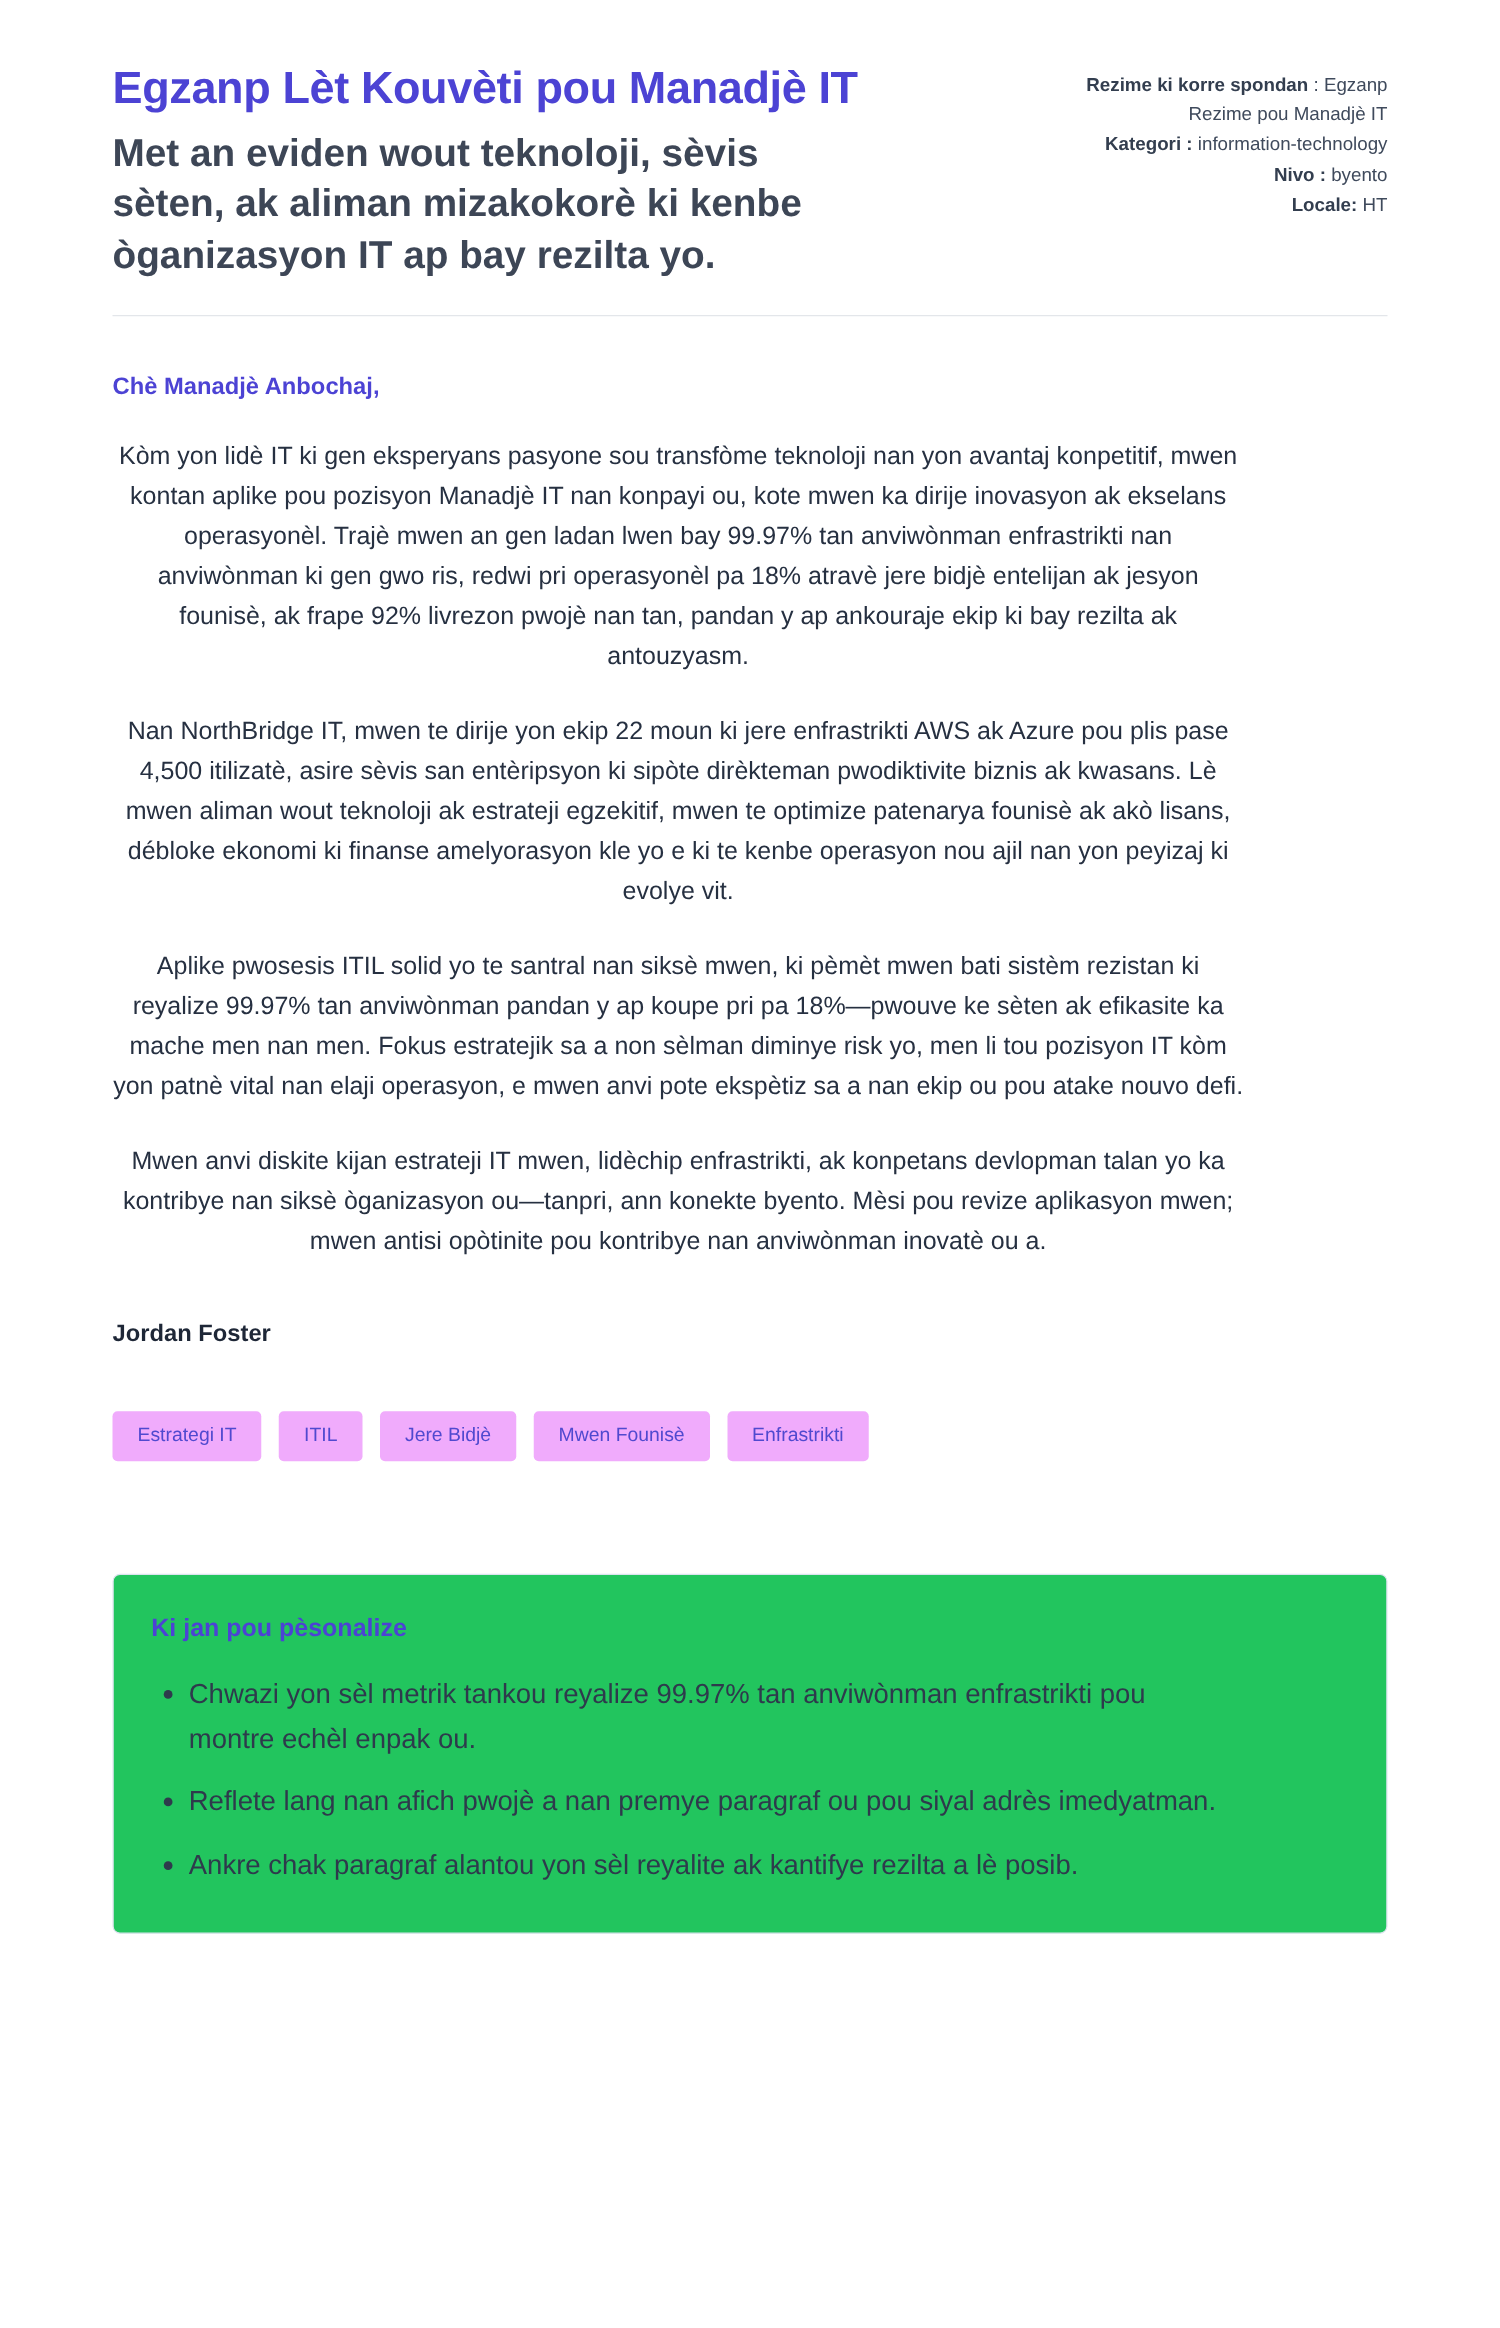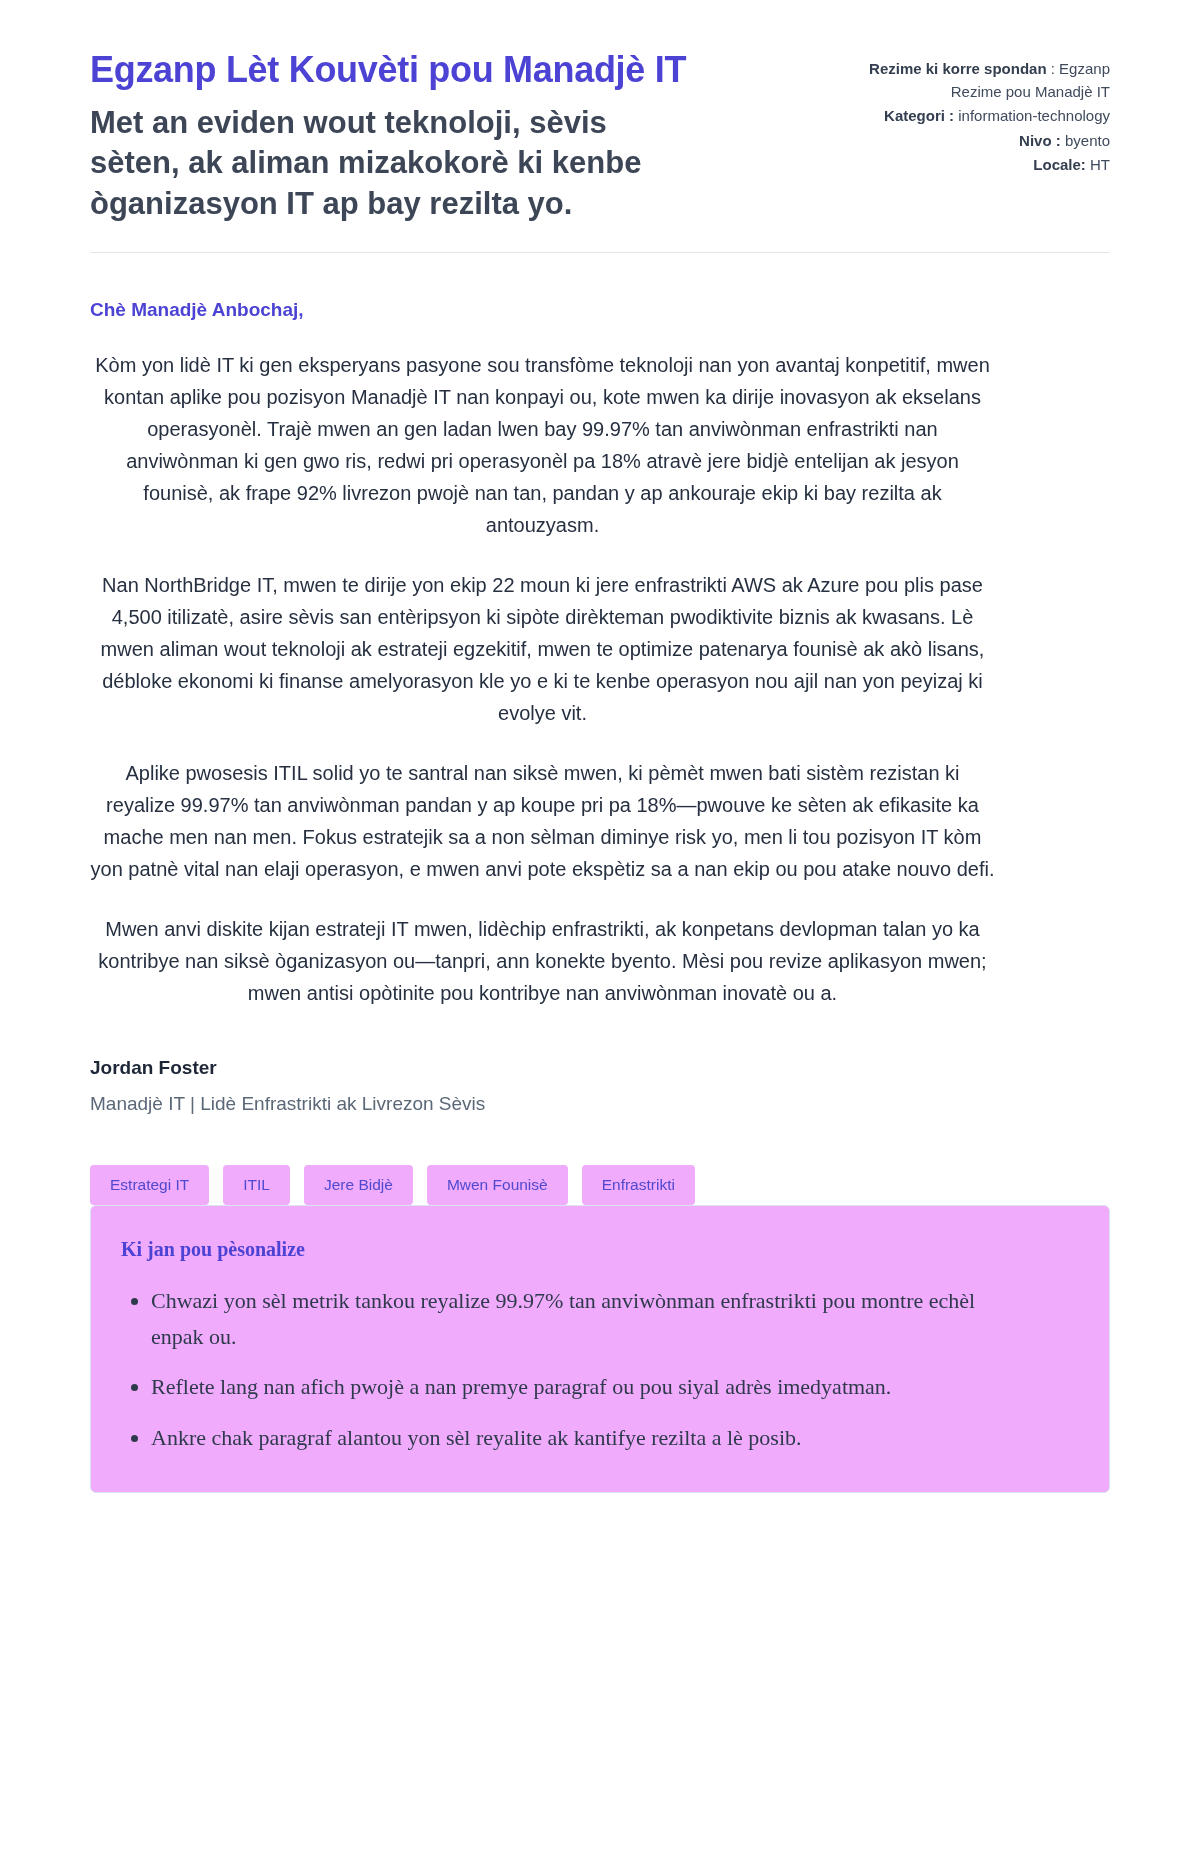--- a/index.html
+++ b/index.html
@@ -84,25 +84,25 @@
     color: #5049cf;
     font-size: 15.5px;
     padding: 11px 20px;
     border-radius: 4px;
     cursor: pointer;
     white-space: nowrap;
   }
 
   
   .tips {
-    background: #f0abfc;
+    margin-top: 90px;
+    background: #22c55e;
     border: 1px solid #dce3ee;
     border-radius: 6px;
     padding: 32px 30px 36px 30px;
-    font-family: Liberation Serif, serif;
   }
   .tips-heading {
     margin: 0 0 22px 0;
     font-size: 20px;
     font-weight: 700;
     color: #4c43d4;
   }
   .tips-list { margin: 0; padding-left: 30px; }
   .tips-list li {
     max-width: 830px;
@@ -134,21 +134,20 @@
   <hr class="divider">
 
   <div class="greeting">Chè Manadjè Anbochaj,</div>
 
   <p class="para">Kòm yon lidè IT ki gen eksperyans pasyone sou transfòme teknoloji nan yon avantaj konpetitif, mwen kontan aplike pou pozisyon Manadjè IT nan konpayi ou, kote mwen ka dirije inovasyon ak ekselans operasyonèl. Trajè mwen an gen ladan lwen bay 99.97% tan anviwònman enfrastrikti nan anviwònman ki gen gwo ris, redwi pri operasyonèl pa 18% atravè jere bidjè entelijan ak jesyon founisè, ak frape 92% livrezon pwojè nan tan, pandan y ap ankouraje ekip ki bay rezilta ak antouzyasm.</p>
   <p class="para">Nan NorthBridge IT, mwen te dirije yon ekip 22 moun ki jere enfrastrikti AWS ak Azure pou plis pase 4,500 itilizatè, asire sèvis san entèripsyon ki sipòte dirèkteman pwodiktivite biznis ak kwasans. Lè mwen aliman wout teknoloji ak estrateji egzekitif, mwen te optimize patenarya founisè ak akò lisans, débloke ekonomi ki finanse amelyorasyon kle yo e ki te kenbe operasyon nou ajil nan yon peyizaj ki evolye vit.</p>
   <p class="para">Aplike pwosesis ITIL solid yo te santral nan siksè mwen, ki pèmèt mwen bati sistèm rezistan ki reyalize 99.97% tan anviwònman pandan y ap koupe pri pa 18%—pwouve ke sèten ak efikasite ka mache men nan men. Fokus estratejik sa a non sèlman diminye risk yo, men li tou pozisyon IT kòm yon patnè vital nan elaji operasyon, e mwen anvi pote ekspètiz sa a nan ekip ou pou atake nouvo defi.</p>
   <p class="para">Mwen anvi diskite kijan estrateji IT mwen, lidèchip enfrastrikti, ak konpetans devlopman talan yo ka kontribye nan siksè òganizasyon ou—tanpri, ann konekte byento. Mèsi pou revize aplikasyon mwen; mwen antisi opòtinite pou kontribye nan anviwònman inovatè ou a.</p>
 
   <div class="signature-name">Jordan Foster</div>
-  <div class="signature-title">Manadjè IT | Lidè Enfrastrikti ak Livrezon Sèvis</div>
 
   <div class="tags">
     <span class="tag">Estrategi IT</span>
     <span class="tag">ITIL</span>
     <span class="tag">Jere Bidjè</span>
     <span class="tag">Mwen Founisè</span>
     <span class="tag">Enfrastrikti</span>
   </div>
 
   <div class="tips">

